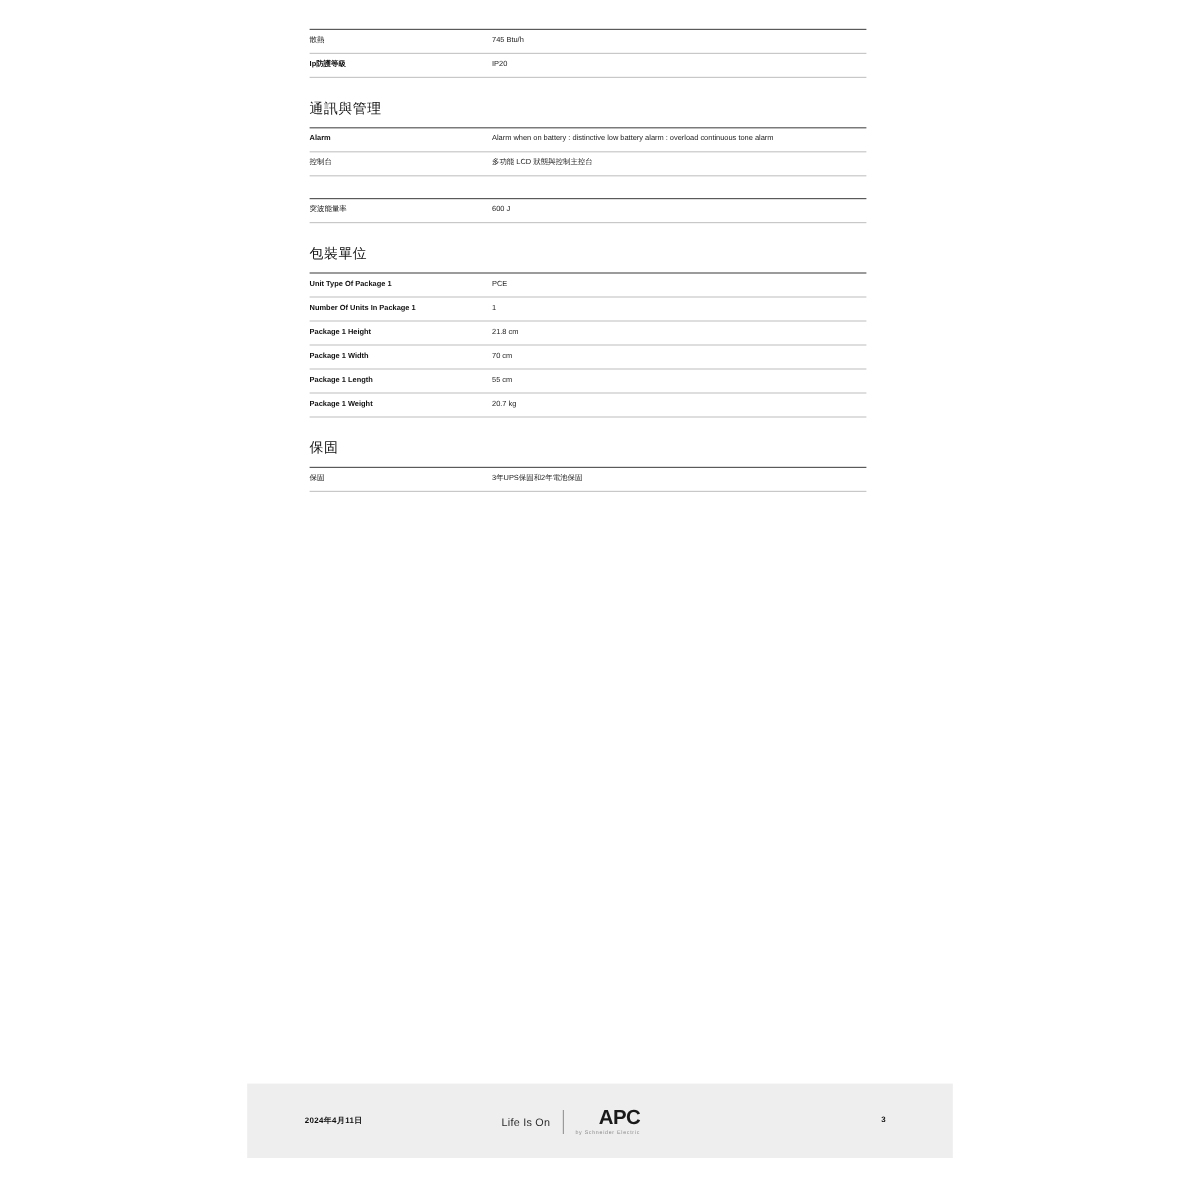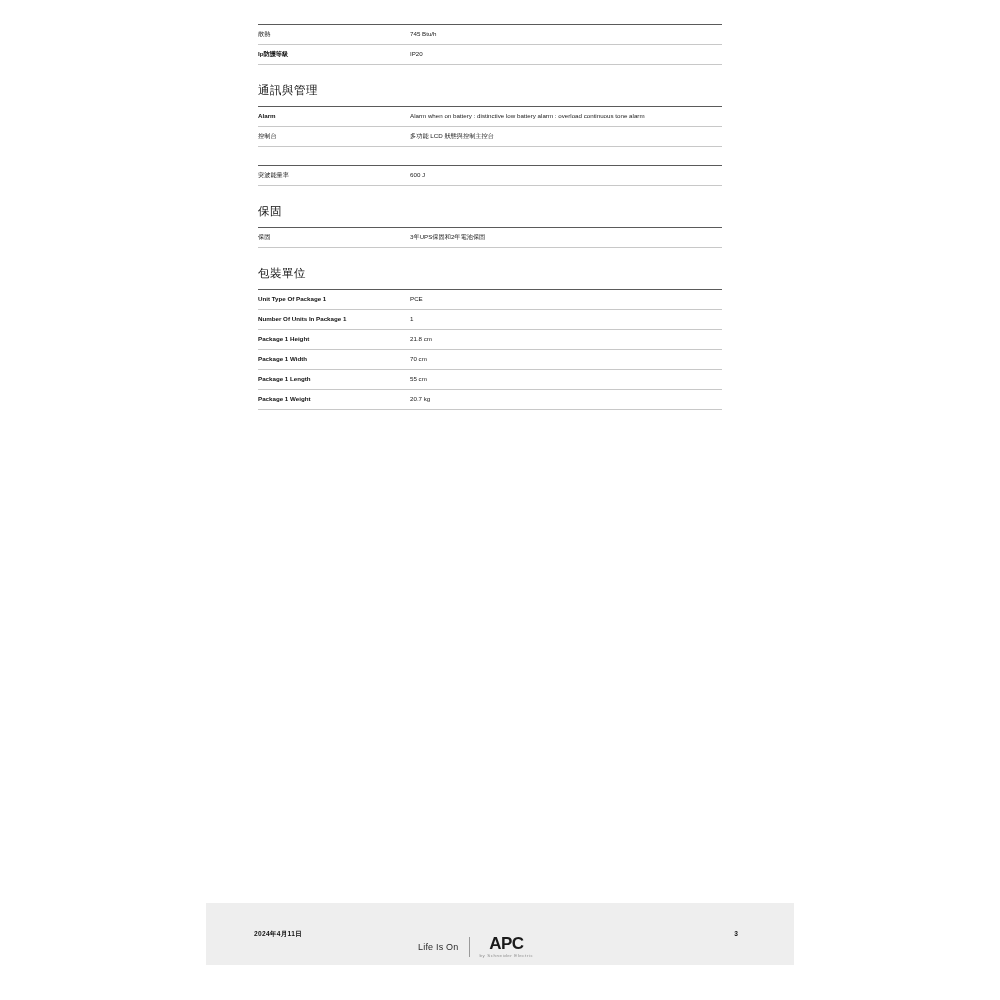--- a/index.html
+++ b/index.html
@@ -84,41 +84,41 @@
     left: 48px;
     top: 27px;
     font-size: 6.6px;
     font-weight: bold;
     color: #111111;
     letter-spacing: 0.3px;
   }
   .footer-center {
     position: absolute;
     left: 212px;
-    top: 32px;
+    top: 20px;
     display: flex;
     align-items: center;
     gap: 10px;
   }
   .life-is-on {
     font-size: 9px;
     color: #2b2b2b;
     font-family: "Liberation Sans", sans-serif;
     letter-spacing: 0.2px;
     white-space: nowrap;
   }
   .divider-v {
     width: 1px;
     height: 20px;
     background: #9a9a9a;
   }
   .apc-block {
     display: flex;
     flex-direction: column;
-    align-items: center;
+    align-items: flex-end;
     line-height: 1;
   }
   .apc-logo {
     font-size: 17px;
     font-weight: bold;
     letter-spacing: -0.5px;
     color: #1a1a1a;
   }
   .apc-sub {
     font-size: 4.4px;
@@ -176,58 +176,58 @@
         <tbody>
           <tr>
             <td class="label">突波能量率</td>
             <td class="value">600 J</td>
           </tr>
         </tbody>
       </table>
     </div>
 
     <div class="section">
+      <div class="section-title">包裝單位</div>
+      <table class="spec-table section-rule">
+        <tbody>
+          <tr>
+            <td class="label label-bold">Unit Type Of Package 1</td>
+            <td class="value">PCE</td>
+          </tr>
+          <tr>
+            <td class="label label-bold">Number Of Units In Package 1</td>
+            <td class="value">1</td>
+          </tr>
+          <tr>
+            <td class="label label-bold">Package 1 Height</td>
+            <td class="value">21.8 cm</td>
+          </tr>
+          <tr>
+            <td class="label label-bold">Package 1 Width</td>
+            <td class="value">70 cm</td>
+          </tr>
+          <tr>
+            <td class="label label-bold">Package 1 Length</td>
+            <td class="value">55 cm</td>
+          </tr>
+          <tr>
+            <td class="label label-bold">Package 1 Weight</td>
+            <td class="value">20.7 kg</td>
+          </tr>
+        </tbody>
+      </table>
+    </div>
+
+    <div class="section">
       <div class="section-title">保固</div>
       <table class="spec-table section-rule">
         <tbody>
           <tr>
             <td class="label">保固</td>
             <td class="value">3年UPS保固和2年電池保固</td>
-          </tr>
-        </tbody>
-      </table>
-    </div>
-
-    <div class="section">
-      <div class="section-title">包裝單位</div>
-      <table class="spec-table section-rule">
-        <tbody>
-          <tr>
-            <td class="label label-bold">Unit Type Of Package 1</td>
-            <td class="value">PCE</td>
-          </tr>
-          <tr>
-            <td class="label label-bold">Number Of Units In Package 1</td>
-            <td class="value">1</td>
-          </tr>
-          <tr>
-            <td class="label label-bold">Package 1 Height</td>
-            <td class="value">21.8 cm</td>
-          </tr>
-          <tr>
-            <td class="label label-bold">Package 1 Width</td>
-            <td class="value">70 cm</td>
-          </tr>
-          <tr>
-            <td class="label label-bold">Package 1 Length</td>
-            <td class="value">55 cm</td>
-          </tr>
-          <tr>
-            <td class="label label-bold">Package 1 Weight</td>
-            <td class="value">20.7 kg</td>
           </tr>
         </tbody>
       </table>
     </div>
 
   </div>
 
   <div class="footer">
     <div class="footer-date">2024年4月11日</div>
     <div class="footer-center">

